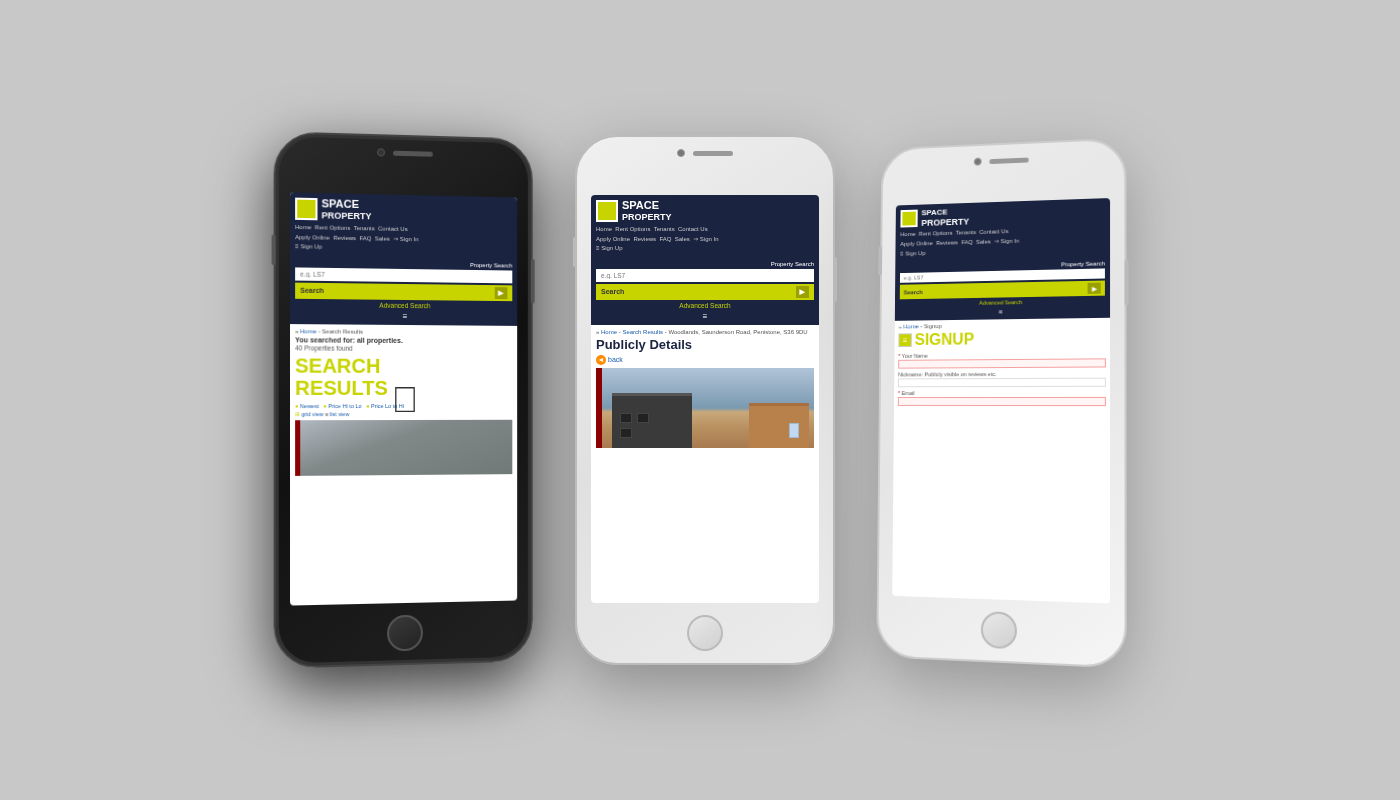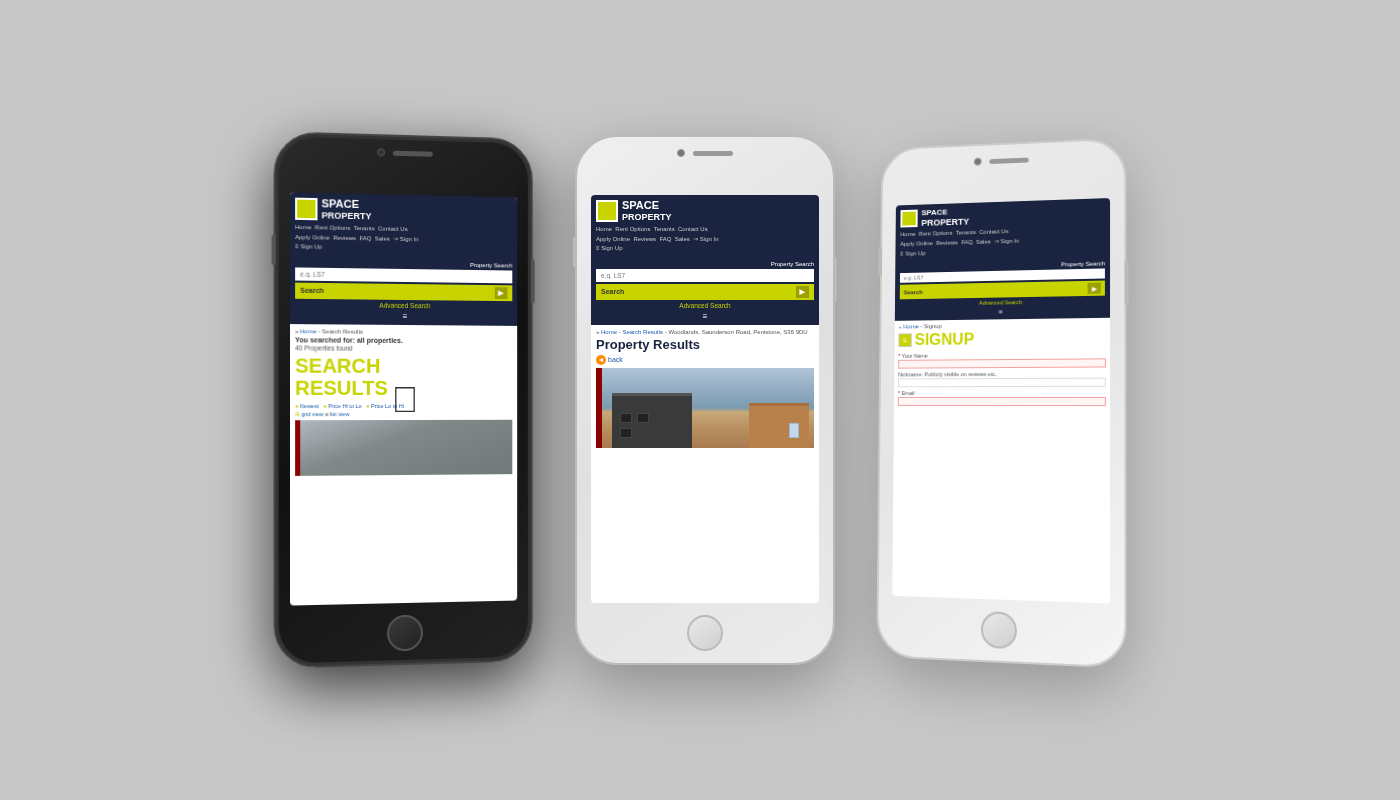--- a/index.html
+++ b/index.html
@@ -571,21 +571,21 @@
           <div class="advanced-search">Advanced Search</div>
           <div class="menu-icon">≡</div>
         </div>
 
         <div class="content-area">
           <div class="breadcrumb">
             » <a>Home</a> -
             <a>Search Results</a> -
             Woodlands, Saunderson Road, Penistone, S36 9DU
           </div>
-          <div class="property-details-title">Property Results</div>
+          <div class="property-details-title">Publicly Details</div>
           <a class="back-link">
             <span class="back-arrow-circle">◄</span>
             <span>back</span>
           </a>
 
           <div class="property-photo">
             <div class="property-photo-accent"></div>
 
             <div style="position:absolute;left:6px;right:0;top:0;bottom:0;overflow:hidden;">
               <div style="position:absolute;top:0;left:0;right:0;bottom:0;background:linear-gradient(180deg, #b0c4d8 0%, #90aac0 30%, #7a9ab0 50%, #c8a87a 55%, #b89060 75%, #a87a50 100%);"></div>

